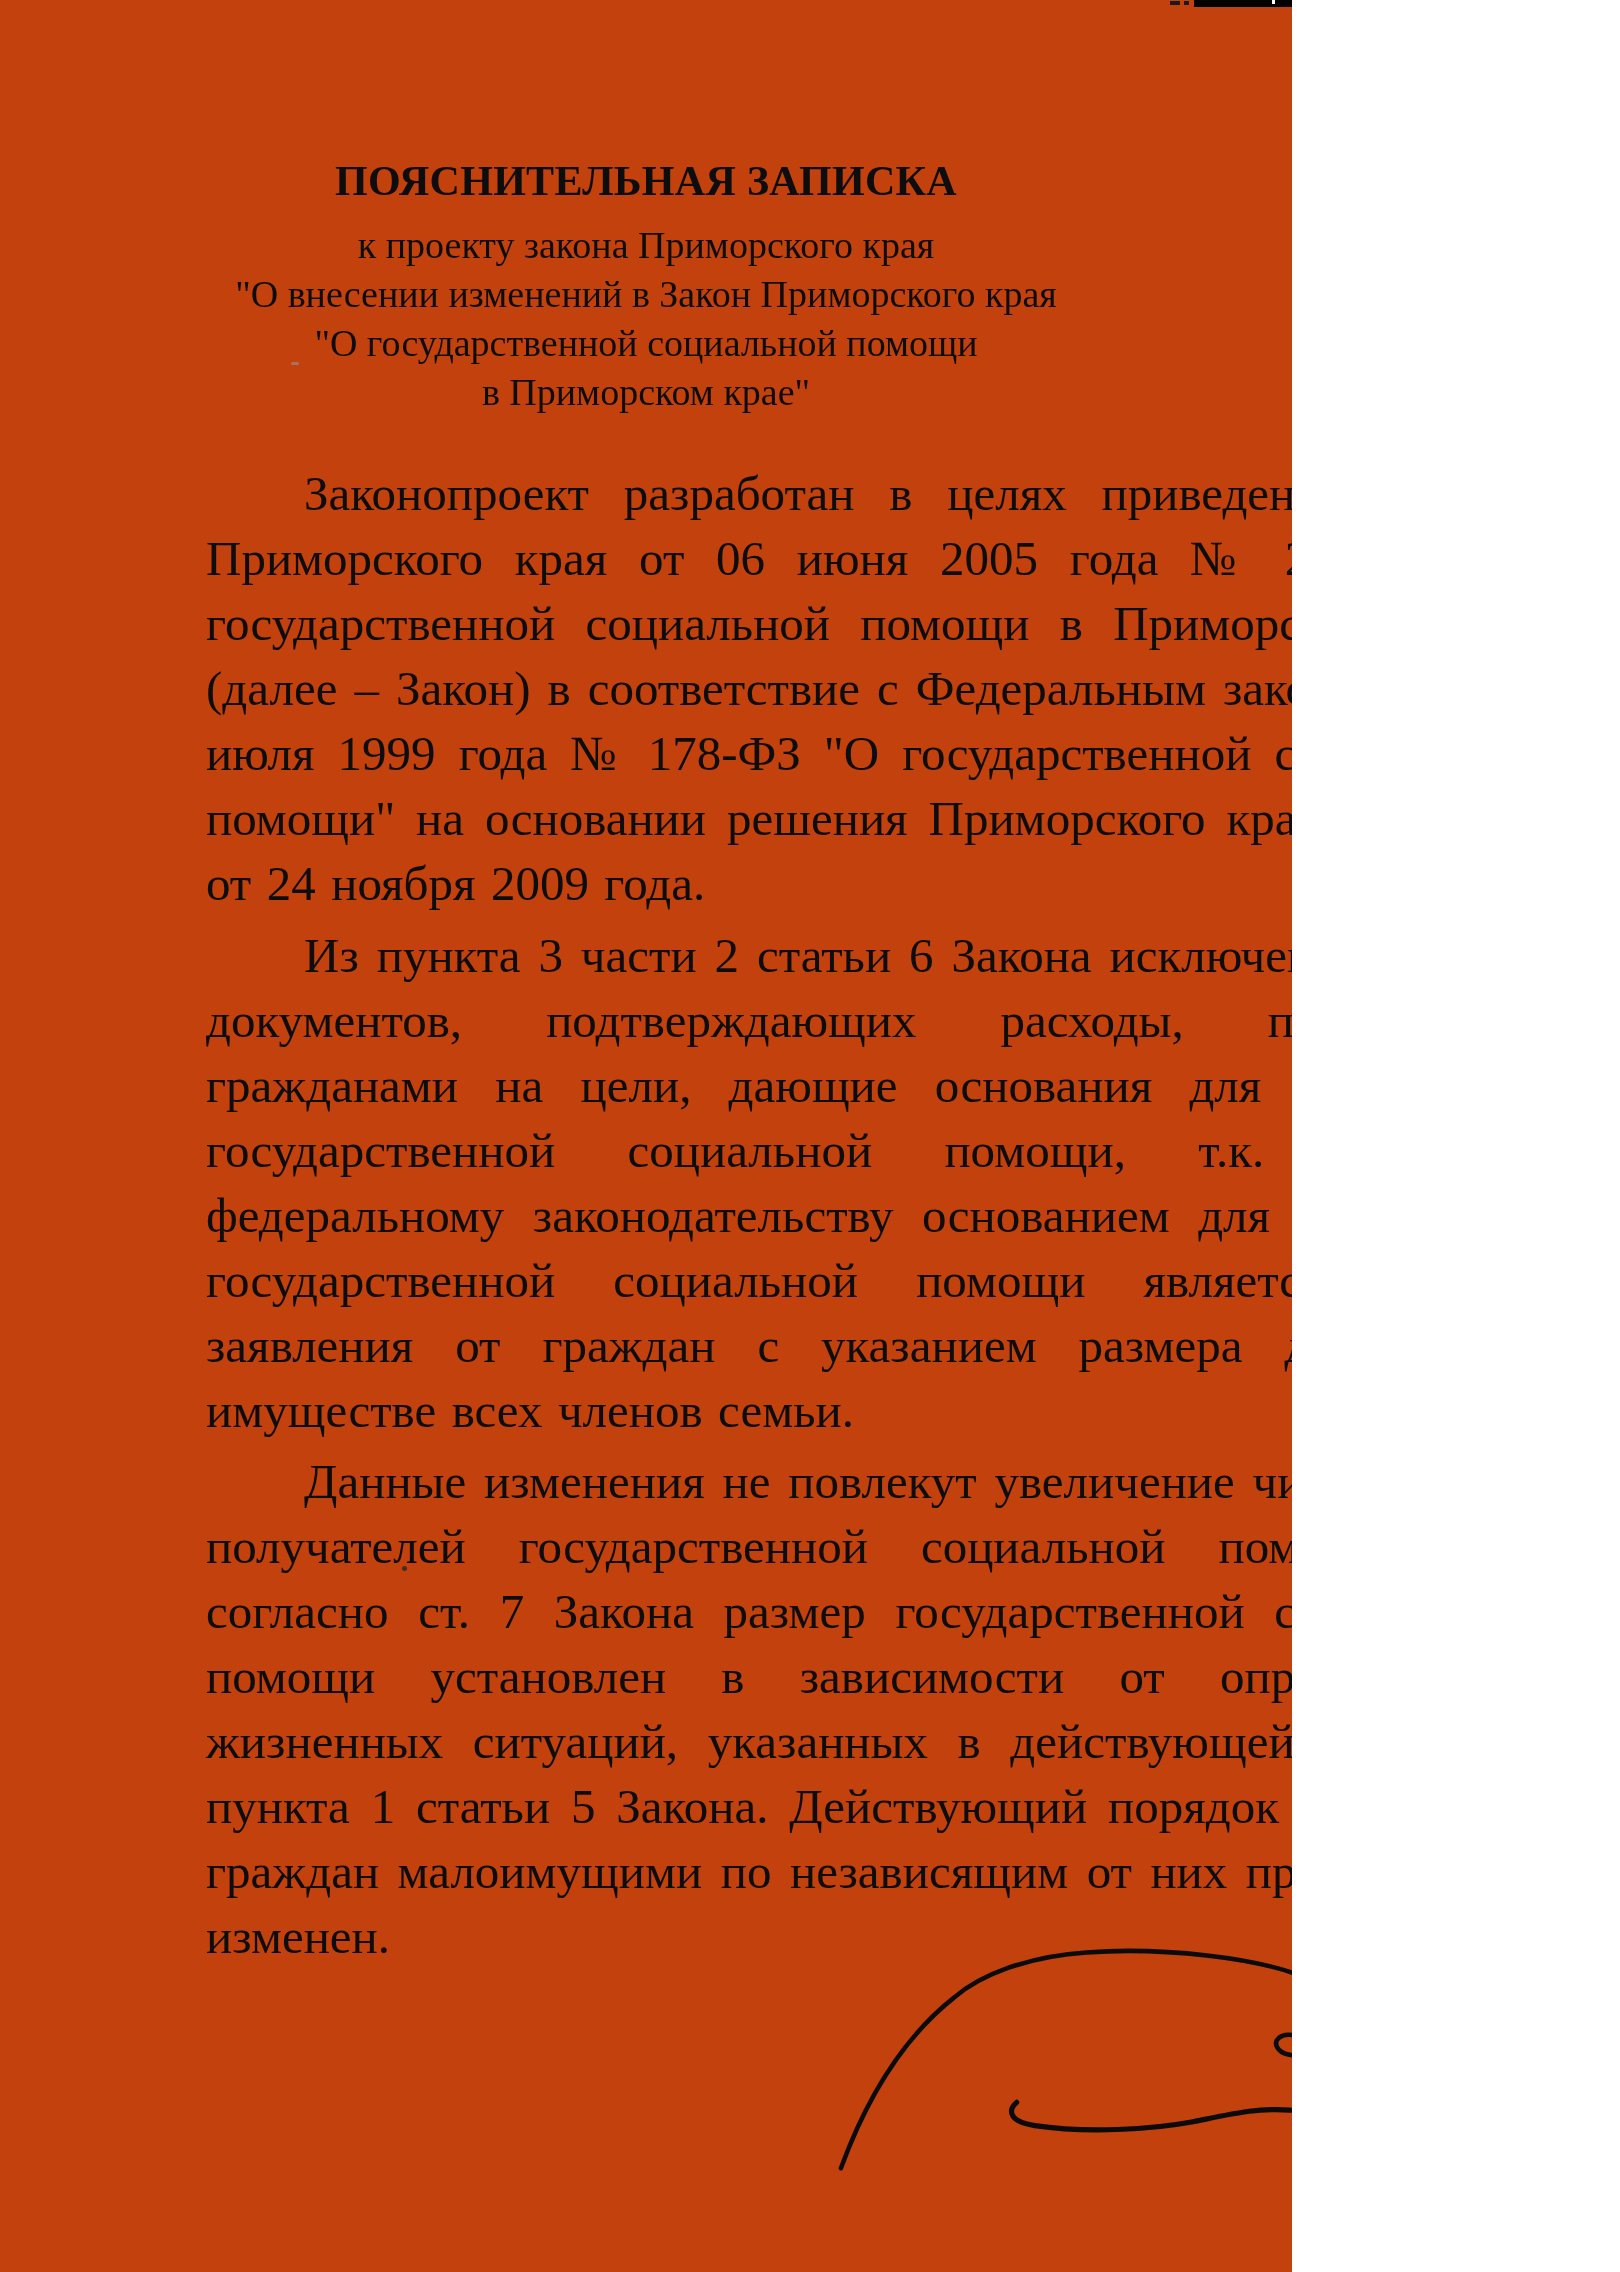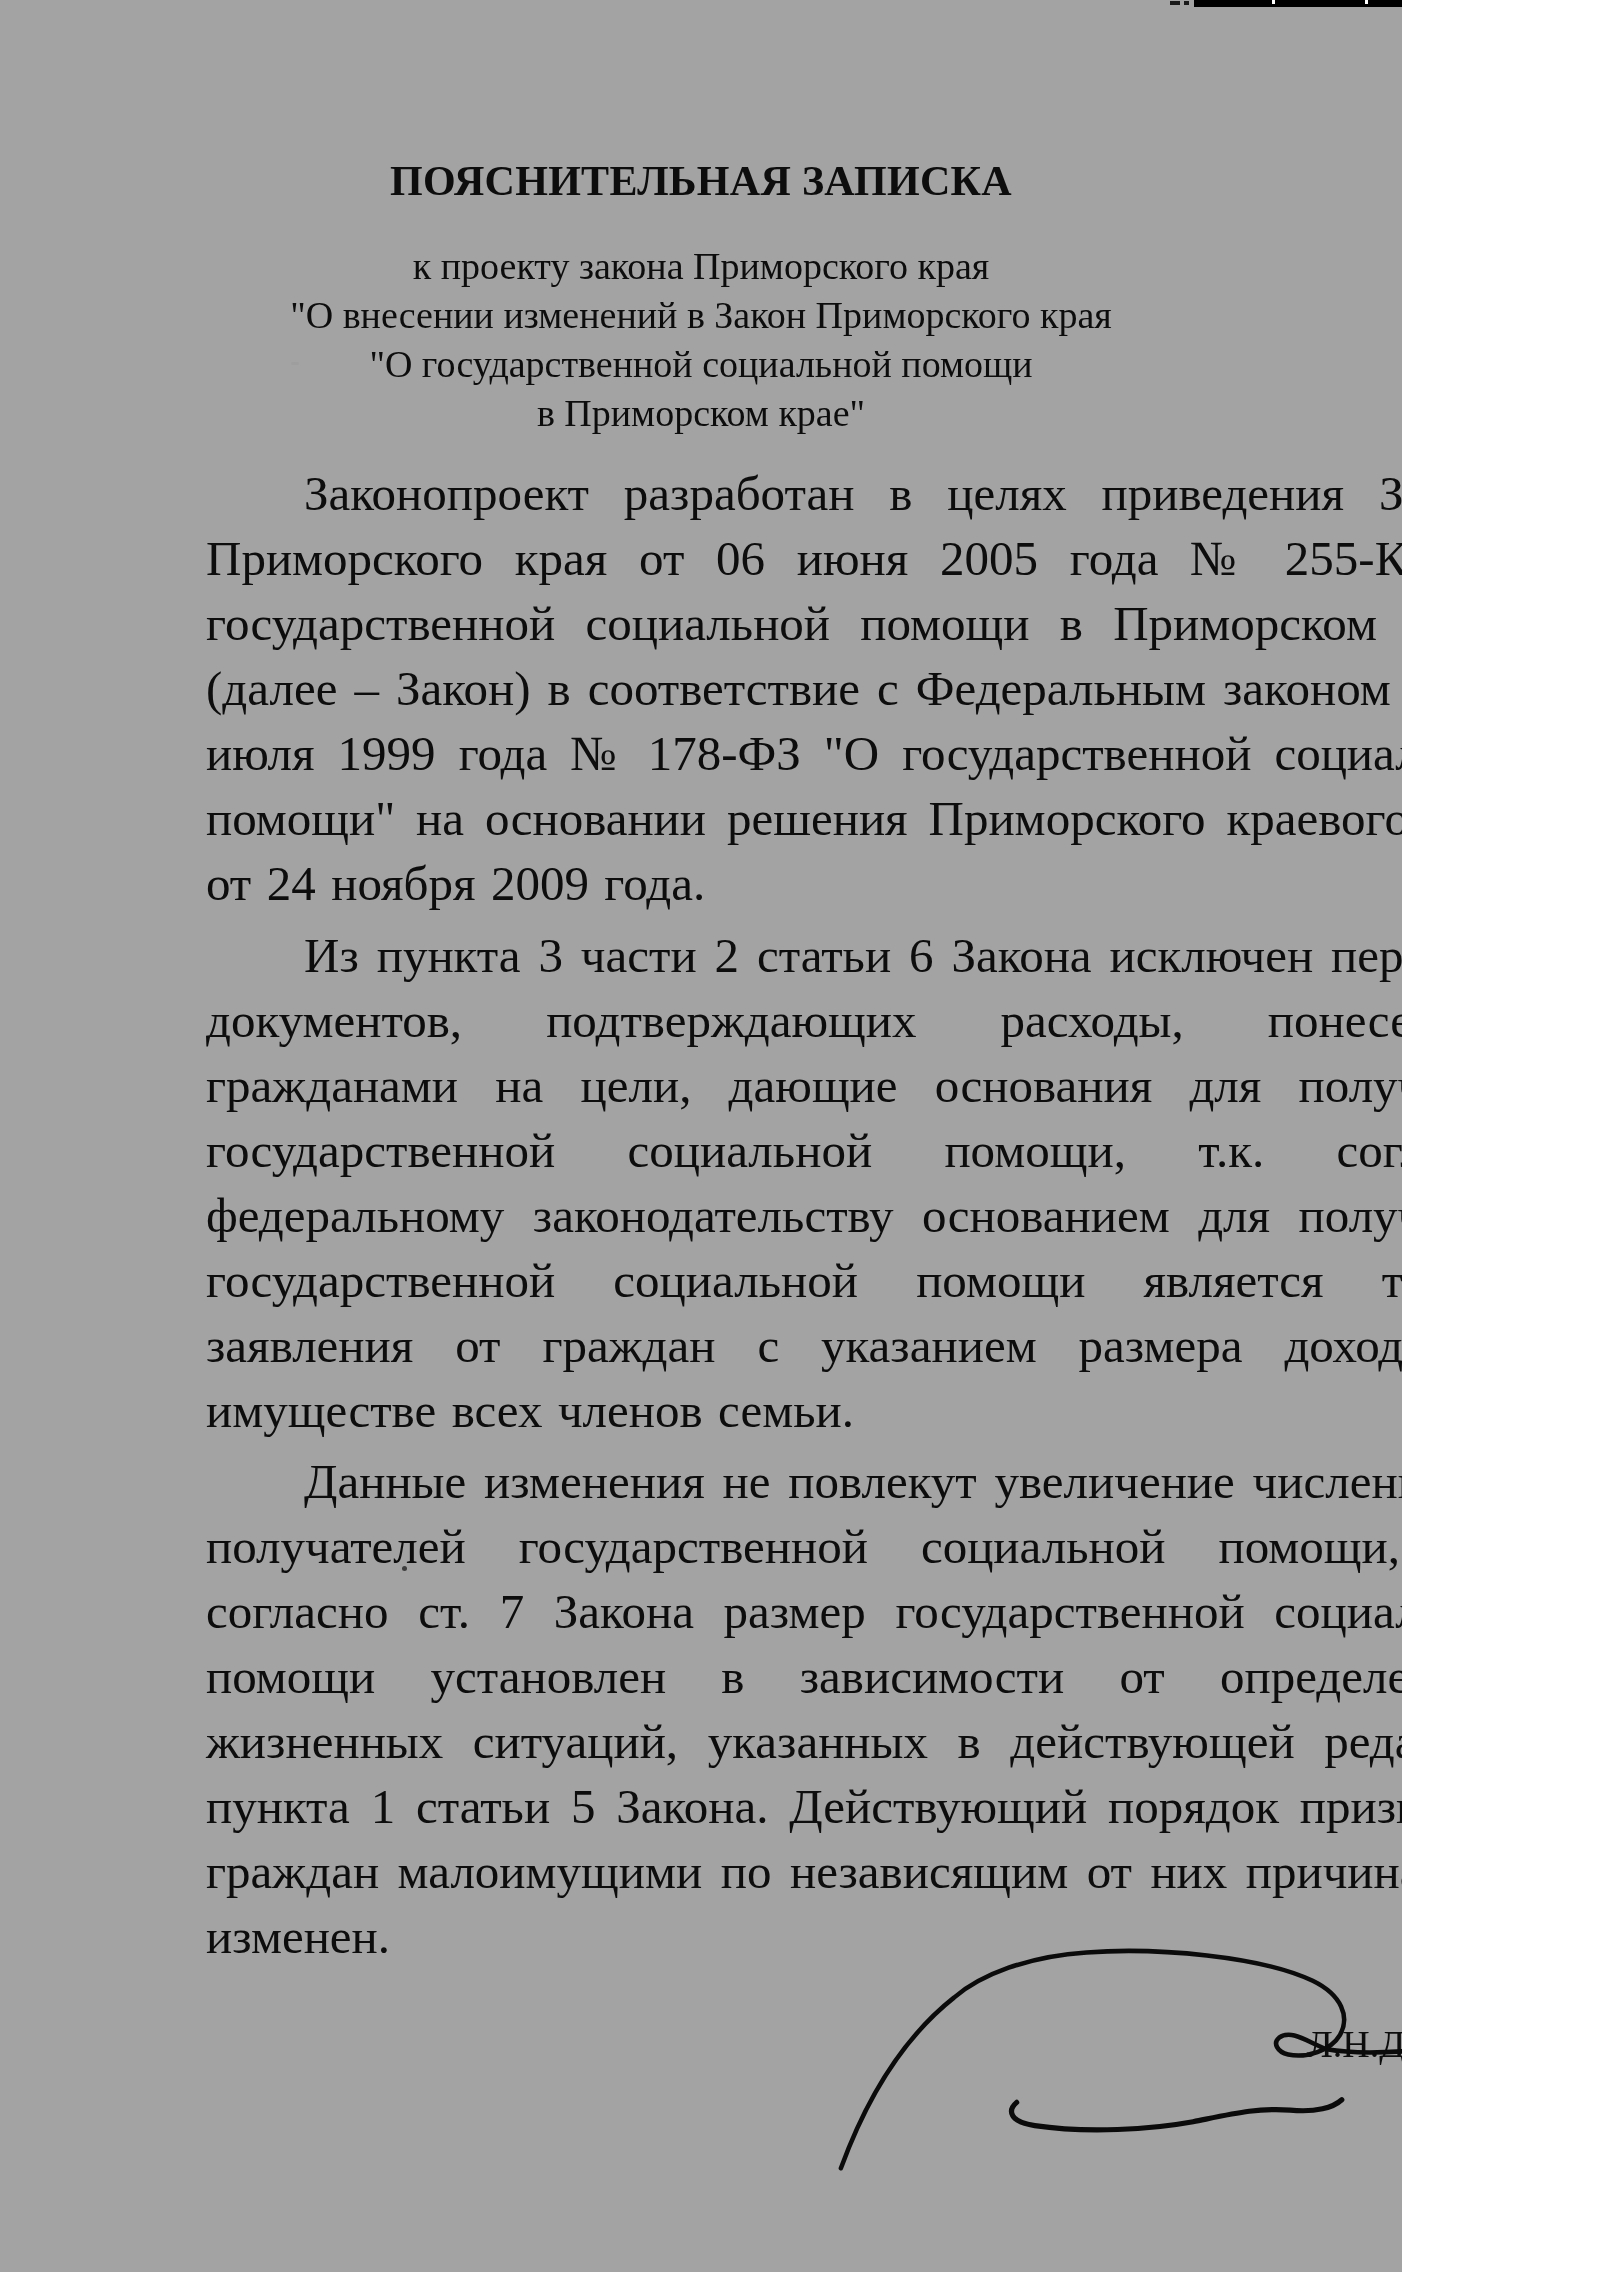--- a/index.html
+++ b/index.html
@@ -2,23 +2,23 @@
 <html style="font-size:10.4px"><head>
 <meta charset="utf-8">
 <style>
   html, body {
     margin: 0;
     padding: 0;
     background: #ffffff;
   }
   .page {
     position: relative;
-    width: 1402px;
+    width: 1292px;
     height: 2273px;
-    background: #a3a3a3;
+    background: #c2410c;
     overflow: hidden;
     color: #0d0d0d;
     font-family: "Liberation Serif", "DejaVu Serif", serif;
   }
 
   
   .scan-bar {
     position: absolute;
     top: 0;
     left: 1194px;
@@ -46,21 +46,21 @@
     right: 0;
     text-align: center;
   }
   .doc-title {
     font-size: 42px;
     font-weight: 700;
     line-height: 52px;
     letter-spacing: 0.3px;
   }
   .subtitle-block {
-    margin-top: 35px;
+    margin-top: 14px;
     text-align: center;
   }
   .subtitle-line {
     font-size: 38px;
     line-height: 49px;
   }
 
   
   .body-text {
     position: absolute;

